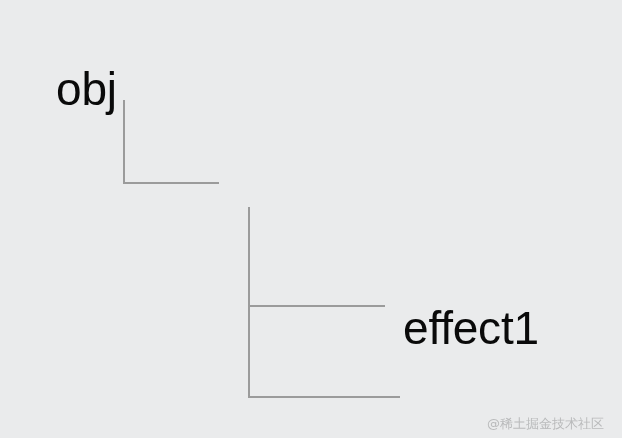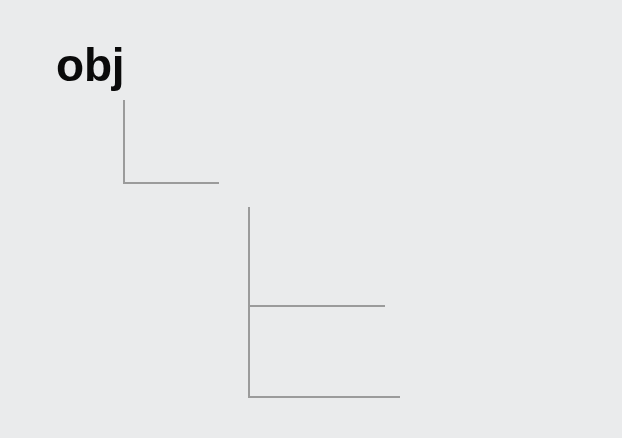--- a/index.html
+++ b/index.html
@@ -17,24 +17,25 @@
     position: relative;
     width: 622px;
     height: 438px;
     background: #eaebec;
   }
   .node-label {
     position: absolute;
     color: #0a0a0a;
     font-family: "Liberation Sans", sans-serif;
     font-size: 46px;
-    font-weight: 700;
+    font-weight: 400;
     line-height: 1;
     white-space: nowrap;
     letter-spacing: -0.2px;
+    margin-top: 24px;
   }
   #node-obj {
     left: 56px;
     top: 42px;
   }
   #node-text {
     left: 219px;
     top: 155px;
   }
   #node-effect1 {
@@ -105,16 +106,18 @@
 
   <div class="conn conn-v" id="conn-text-trunk"></div>
 
   <div class="conn conn-h" id="conn-effect1-h"></div>
 
   <div class="conn conn-h" id="conn-effect2-h"></div>
 
   <div class="node-label" id="node-obj">obj</div>
 
 
+  <div class="node-label" id="node-effect1">effect1</div>
 
 
+  <div id="watermark">@稀土掘金技术社区</div>
 
 </div>
 
 </body></html>

